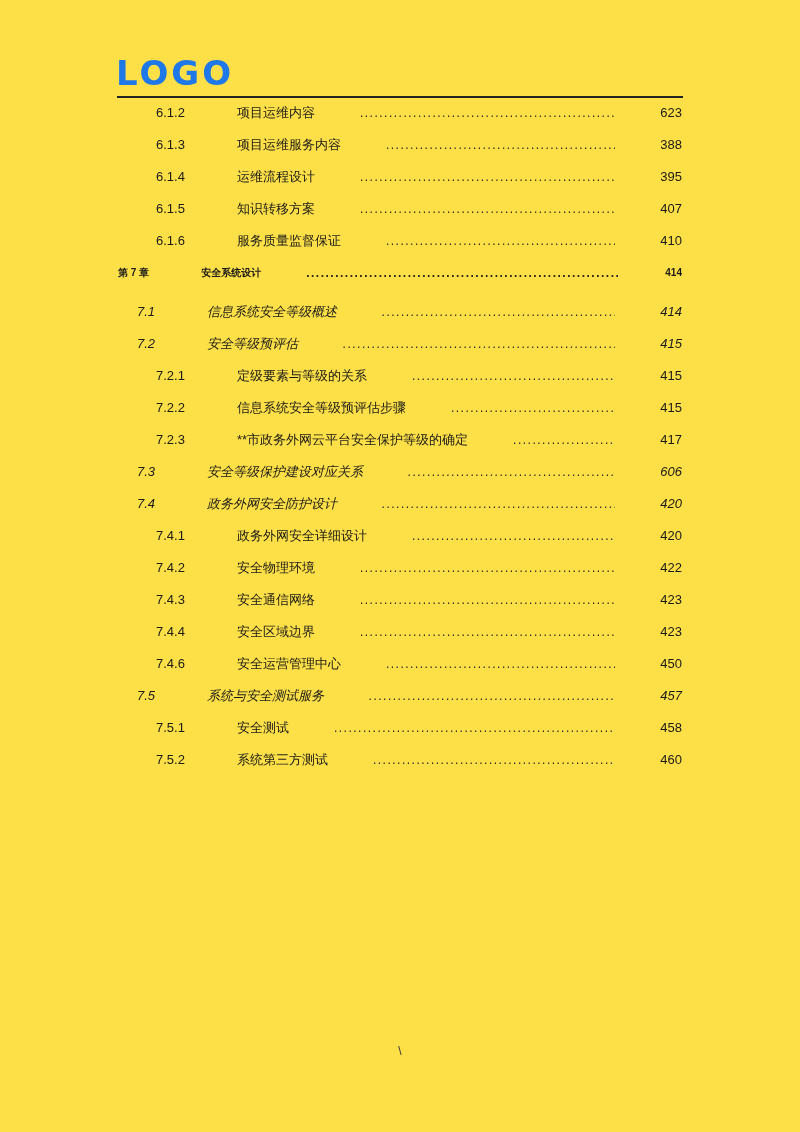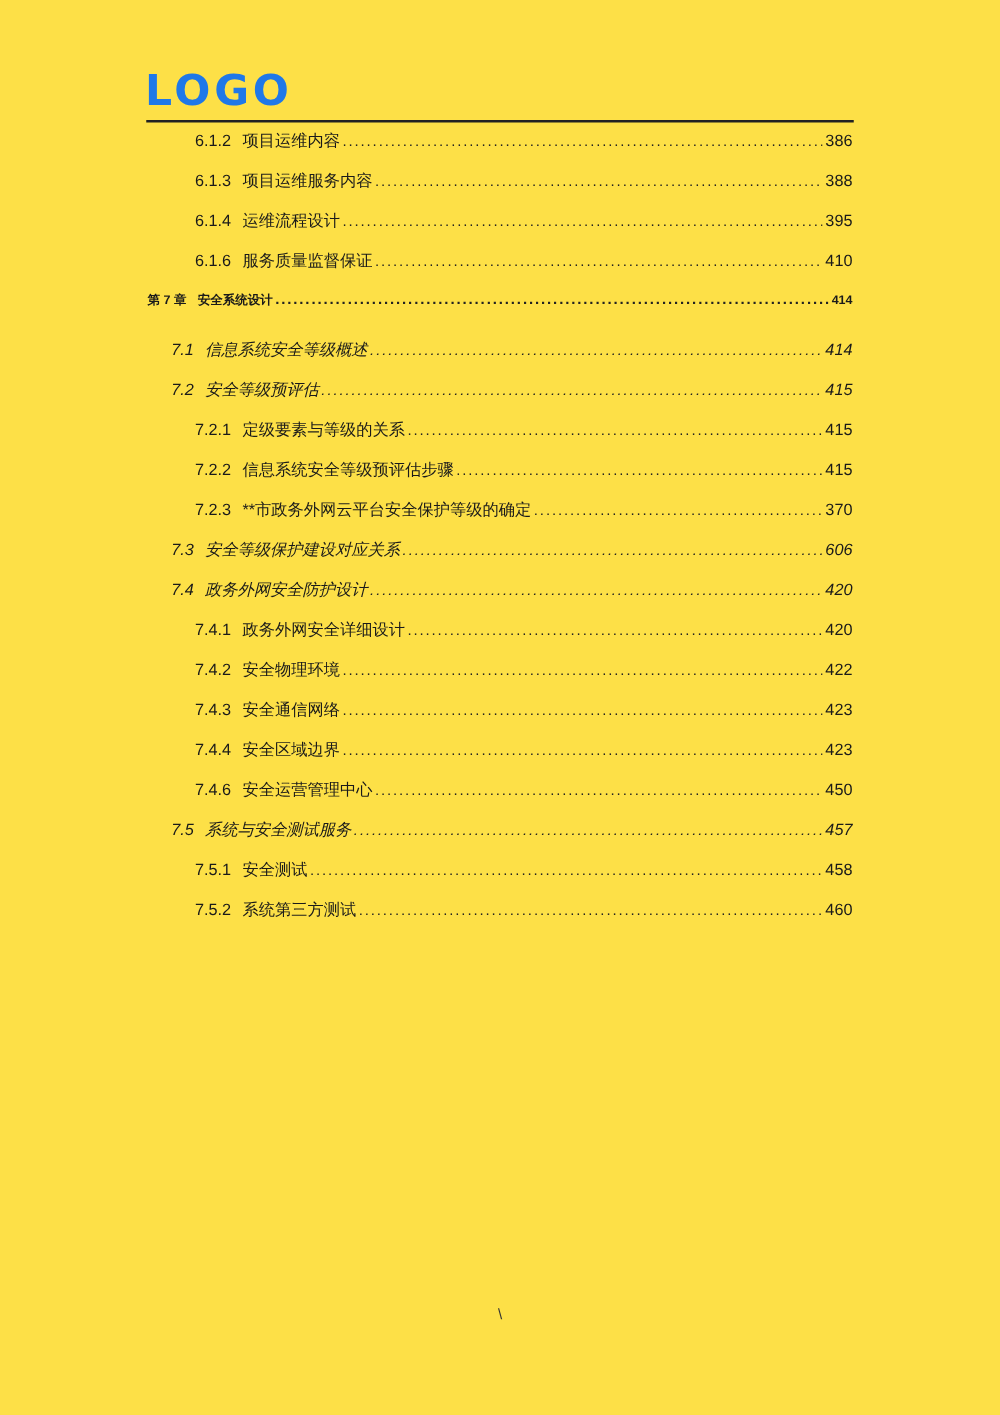--- a/index.html
+++ b/index.html
@@ -30,26 +30,27 @@
     border-top: 2px solid #222222;
   }
   .toc {
     position: absolute;
     left: 118px;
     right: 118px;
     top: 103px;
   }
   .toc-row {
     display: flex;
-    align-items: flex-end;
+    align-items: flex-start;
     height: 20px;
     margin-bottom: 12px;
     font-size: 13px;
     line-height: 20px;
     white-space: nowrap;
+    gap: 43px;
   }
   .toc-row.level-1 {
     margin-left: 0;
     margin-top: 8px;
     margin-bottom: 19px;
     font-weight: bold;
     font-size: 10px;
   }
   .toc-row.level-2 { margin-left: 19px; font-style: italic; }
   .toc-row.level-3 { margin-left: 38px; }
@@ -87,33 +88,39 @@
 
   <div class="logo" style="color: rgb(31, 120, 232);">LOGO</div>
 
   <div class="header-rule" style="border-top-color: rgb(34, 34, 34);"></div>
 
   <main class="toc">
       <div class="toc-row level-3">
     <span class="toc-num">6.1.2</span>
     <span class="toc-title">项目运维内容</span>
     <span class="toc-dots"></span>
-    <span class="toc-page">386</span>
+    <span class="toc-page">623</span>
   </div>
       <div class="toc-row level-3">
     <span class="toc-num">6.1.3</span>
     <span class="toc-title">项目运维服务内容</span>
     <span class="toc-dots"></span>
     <span class="toc-page">388</span>
   </div>
       <div class="toc-row level-3">
     <span class="toc-num">6.1.4</span>
     <span class="toc-title">运维流程设计</span>
     <span class="toc-dots"></span>
     <span class="toc-page">395</span>
+  </div>
+      <div class="toc-row level-3">
+    <span class="toc-num">6.1.5</span>
+    <span class="toc-title">知识转移方案</span>
+    <span class="toc-dots"></span>
+    <span class="toc-page">407</span>
   </div>
       <div class="toc-row level-3">
     <span class="toc-num">6.1.6</span>
     <span class="toc-title">服务质量监督保证</span>
     <span class="toc-dots"></span>
     <span class="toc-page">410</span>
   </div>
       <div class="toc-row level-1">
     <span class="toc-num">第 7 章</span>
     <span class="toc-title">安全系统设计</span>
@@ -141,21 +148,21 @@
       <div class="toc-row level-3">
     <span class="toc-num">7.2.2</span>
     <span class="toc-title">信息系统安全等级预评估步骤</span>
     <span class="toc-dots"></span>
     <span class="toc-page">415</span>
   </div>
       <div class="toc-row level-3">
     <span class="toc-num">7.2.3</span>
     <span class="toc-title">**市政务外网云平台安全保护等级的确定</span>
     <span class="toc-dots"></span>
-    <span class="toc-page">370</span>
+    <span class="toc-page">417</span>
   </div>
       <div class="toc-row level-2">
     <span class="toc-num">7.3</span>
     <span class="toc-title">安全等级保护建设对应关系</span>
     <span class="toc-dots"></span>
     <span class="toc-page">606</span>
   </div>
       <div class="toc-row level-2">
     <span class="toc-num">7.4</span>
     <span class="toc-title">政务外网安全防护设计</span>

